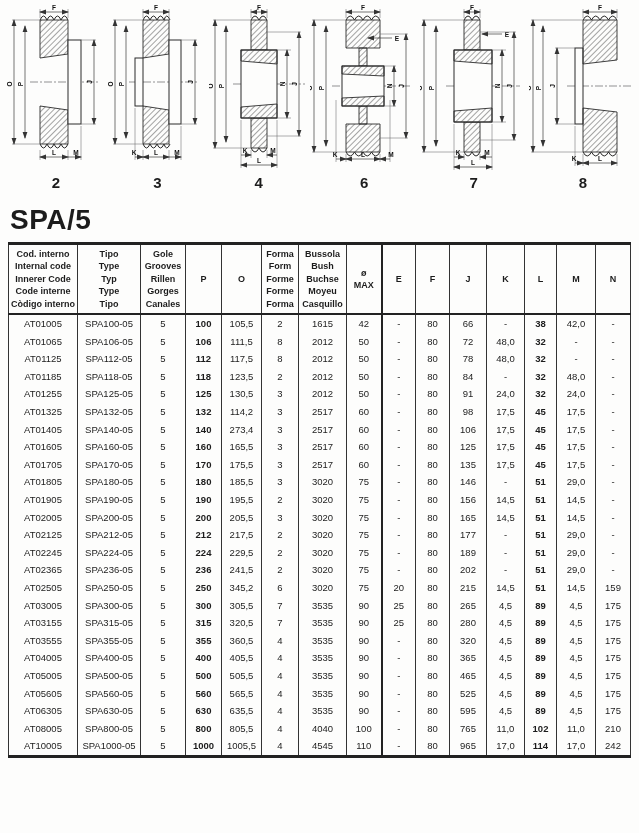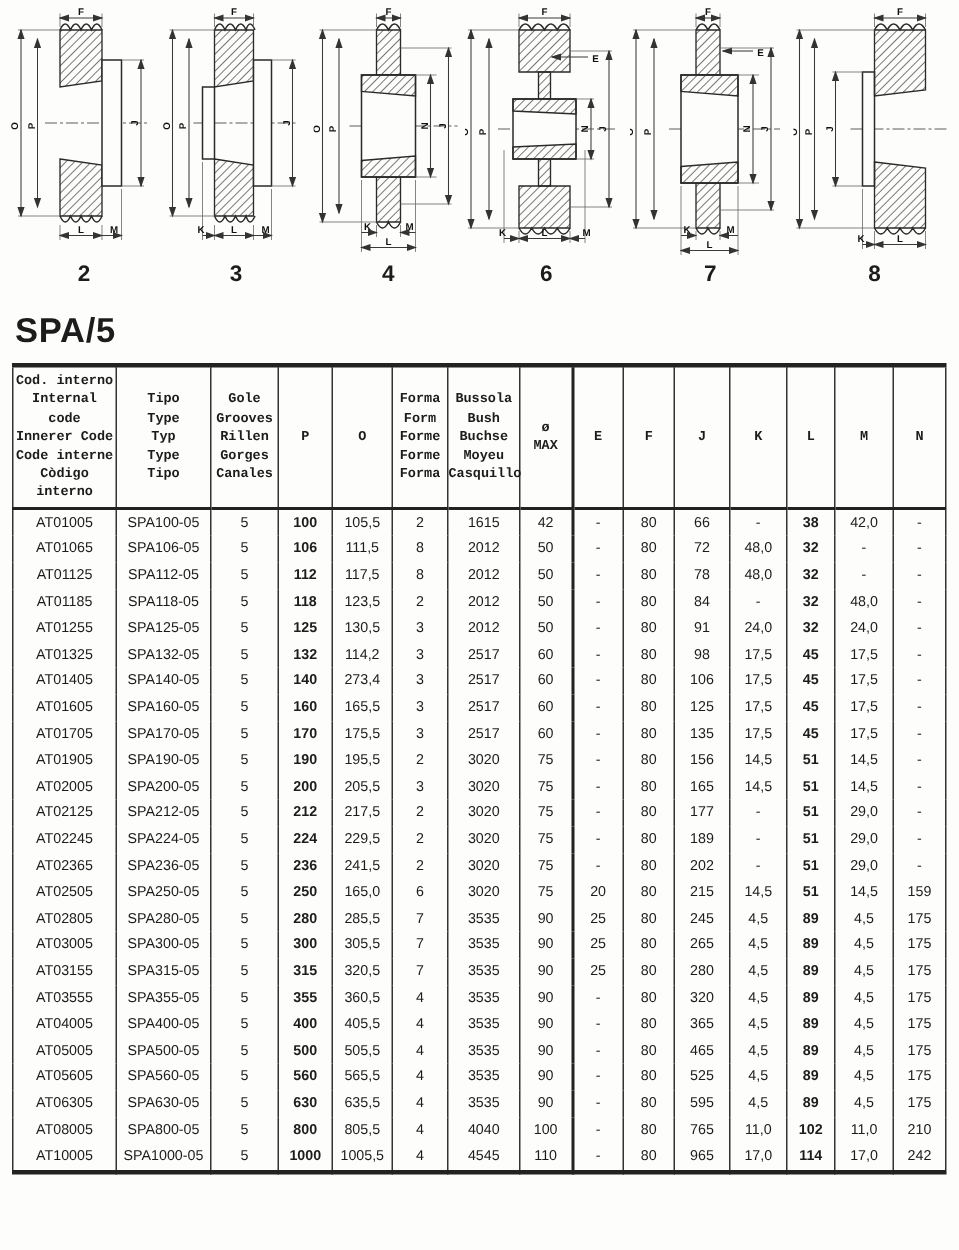--- a/index.html
+++ b/index.html
@@ -24,38 +24,37 @@
   .out  { stroke:#2a2a2a; stroke-width:1; fill:none; }
   .hat  { fill:url(#hatch); stroke:#2a2a2a; stroke-width:0.9; }
   .wht  { fill:#fdfdfc; stroke:#2a2a2a; stroke-width:1; }
   .dim  { stroke:#3a3a3a; stroke-width:0.7; fill:none; }
   .ext  { stroke:#6a6a6a; stroke-width:0.55; fill:none; }
   .cl   { stroke:#4a4a4a; stroke-width:0.6; stroke-dasharray:8 2 2 2; fill:none; }
   .dl   { font-size:6.5px; font-weight:bold; fill:#111; }
 
   
   .title {
-    font-size:23px; font-weight:bold; letter-spacing:0.5px;
+    font-size:28px; font-weight:bold; letter-spacing:0.5px;
     margin:8px 0 6px 10px; line-height:32px;
   }
 
   
   table.spec {
     border-collapse:collapse; table-layout:fixed;
     width:622px; margin-left:8px;
     border-top:3px solid #222; border-bottom:3px solid #222;
     border-left:1px solid #333; border-right:1px solid #333;
   }
   table.spec th {
     font-size:9px; font-weight:bold; line-height:12.4px;
     text-align:center; vertical-align:middle;
     white-space:pre-line; padding:3px 0;
     border-left:1px solid #333; border-right:1px solid #333;
     border-bottom:2px solid #222;
-    font-family:Liberation Mono, monospace;
   }
   table.spec td {
     font-size:9.5px; line-height:17.6px; height:17.6px;
     text-align:center; vertical-align:middle; padding:0;
     border-left:1px solid #333; border-right:1px solid #333;
     white-space:nowrap; overflow:hidden;
   }
   
   table.spec td:nth-child(4), table.spec td:nth-child(13) { font-weight:bold; }
   
@@ -527,20 +526,37 @@
           <td>60</td>
           <td>-</td>
           <td>80</td>
           <td>135</td>
           <td>17,5</td>
           <td>45</td>
           <td>17,5</td>
           <td>-</td>
         </tr>
         <tr>
+          <td>AT01805</td>
+          <td>SPA180-05</td>
+          <td>5</td>
+          <td>180</td>
+          <td>185,5</td>
+          <td>3</td>
+          <td>3020</td>
+          <td>75</td>
+          <td>-</td>
+          <td>80</td>
+          <td>146</td>
+          <td>-</td>
+          <td>51</td>
+          <td>29,0</td>
+          <td>-</td>
+        </tr>
+        <tr>
           <td>AT01905</td>
           <td>SPA190-05</td>
           <td>5</td>
           <td>190</td>
           <td>195,5</td>
           <td>2</td>
           <td>3020</td>
           <td>75</td>
           <td>-</td>
           <td>80</td>
@@ -616,48 +632,31 @@
           <td>-</td>
           <td>51</td>
           <td>29,0</td>
           <td>-</td>
         </tr>
         <tr>
           <td>AT02505</td>
           <td>SPA250-05</td>
           <td>5</td>
           <td>250</td>
-          <td>165,0</td>
+          <td>345,2</td>
           <td>6</td>
           <td>3020</td>
           <td>75</td>
           <td>20</td>
           <td>80</td>
           <td>215</td>
           <td>14,5</td>
           <td>51</td>
           <td>14,5</td>
           <td>159</td>
-        </tr>
-        <tr>
-          <td>AT02805</td>
-          <td>SPA280-05</td>
-          <td>5</td>
-          <td>280</td>
-          <td>285,5</td>
-          <td>7</td>
-          <td>3535</td>
-          <td>90</td>
-          <td>25</td>
-          <td>80</td>
-          <td>245</td>
-          <td>4,5</td>
-          <td>89</td>
-          <td>4,5</td>
-          <td>175</td>
         </tr>
         <tr>
           <td>AT03005</td>
           <td>SPA300-05</td>
           <td>5</td>
           <td>300</td>
           <td>305,5</td>
           <td>7</td>
           <td>3535</td>
           <td>90</td>

